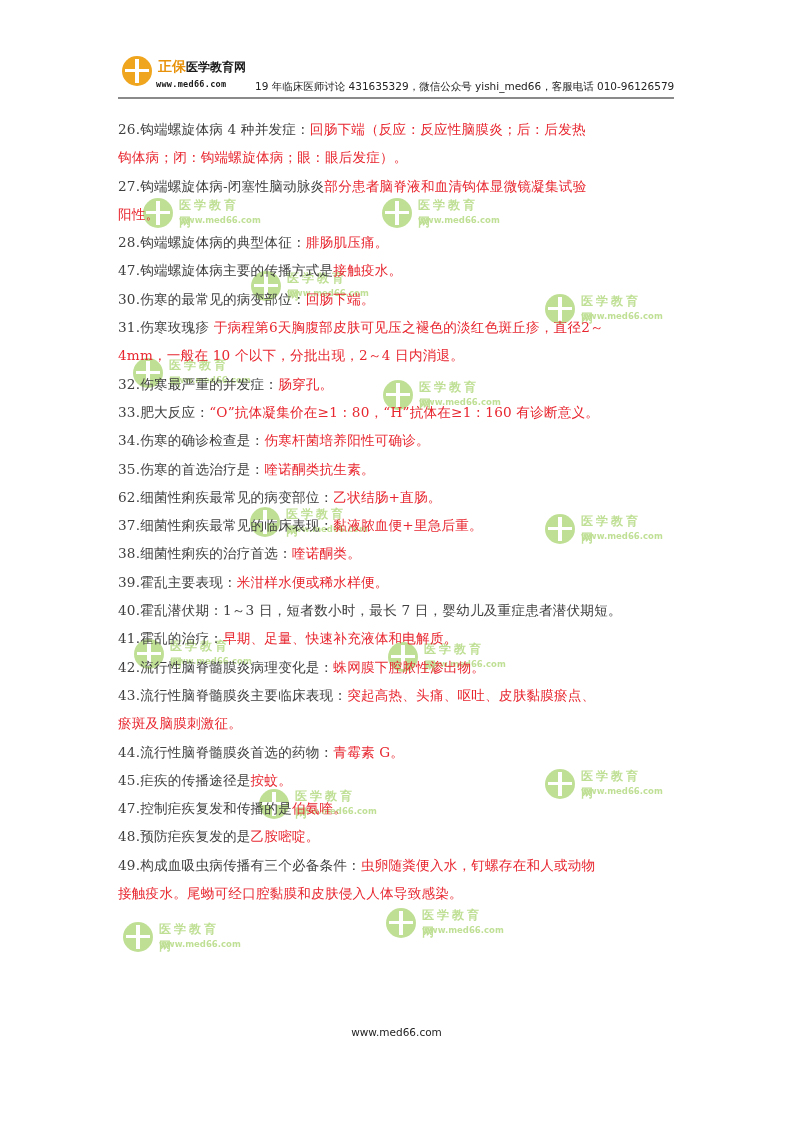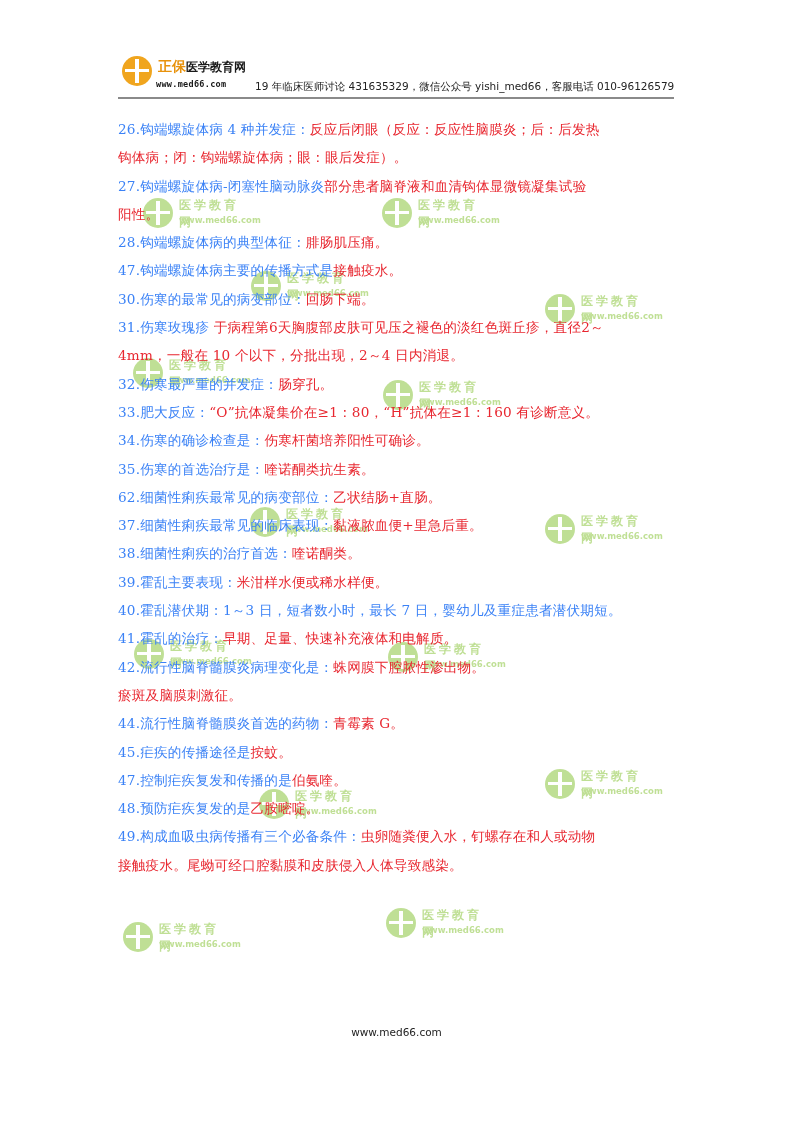--- a/index.html
+++ b/index.html
@@ -11,21 +11,21 @@
   .logo-circle::before { content:""; position:absolute; left:13px; top:3px; width:4px; height:24px; background:#fff; }
   .logo-circle::after { content:""; position:absolute; left:3px; top:13px; width:24px; height:3px; background:#fff; }
   .logo-brand { position:absolute; left:40px; top:6px; font-family:"DejaVu Sans",sans-serif; font-weight:bold; font-size:14px; color:#e8920c; }
   .logo-brand .sub { color:#1a1a1a; font-size:12px; }
   .logo-url { position:absolute; left:38px; top:27px; font-family:"DejaVu Sans Mono",monospace; font-size:8.5px; font-weight:bold; color:#1a1a1a; letter-spacing:0.3px; }
   .header-info { position:absolute; left:137px; top:28px; font-family:"DejaVu Sans",sans-serif; font-size:10.5px; color:#222; white-space:nowrap; }
   .header-rule { position:absolute; left:118px; top:97px; width:556px; height:2px; background:#8a8a8a; }
   .content { position:absolute; left:118px; top:115px; width:560px; }
   .line { font-size:13.6px; line-height:28.3px; height:28.3px; white-space:nowrap; letter-spacing:0.2px; }
   .red { color:#e8262f; }
-  .blk { color:#3b82f6; }
+  .blk { color:#404040; }
   .wm { position:absolute; width:110px; height:36px; opacity:0.55; pointer-events:none; }
   .wm .c { position:absolute; left:0; top:2px; width:30px; height:30px; border-radius:50%; background:#8cc63f; }
   .wm .c::before { content:""; position:absolute; left:13px; top:3px; width:4px; height:24px; background:#fff; }
   .wm .c::after { content:""; position:absolute; left:3px; top:13px; width:24px; height:3px; background:#fff; }
   .wm .t1 { position:absolute; left:36px; top:1px; font-family:"DejaVu Sans",sans-serif; font-weight:bold; font-size:12px; color:#8cc63f; letter-spacing:3px; }
   .wm .t2 { position:absolute; left:36px; top:19px; font-family:"DejaVu Sans",sans-serif; font-weight:bold; font-size:8.5px; color:#8cc63f; }
   .footer { position:absolute; left:0; width:793px; top:1026px; text-align:center; font-family:"DejaVu Sans",sans-serif; font-size:10.5px; color:#222; }
 </style>
 </head>
 <body>
@@ -103,40 +103,41 @@
     <div class="t1">医学教育网</div>
     <div class="t2">www.med66.com</div>
   </div>
 <div class="wm" style="left:123px;top:920px">
     <div class="c"></div>
     <div class="t1">医学教育网</div>
     <div class="t2">www.med66.com</div>
   </div>
 
 <div class="content">
-  <div class="line"><span class="blk">26.钩端螺旋体病 4 种并发症：</span><span class="red">反应后闭眼（反应：反应性脑膜炎；后：后发热</span></div>
+  <div class="line"><span class="blk">26.钩端螺旋体病 4 种并发症：</span><span class="red">回肠下端（反应：反应性脑膜炎；后：后发热</span></div>
   <div class="line"><span class="blk"></span><span class="red">钩体病；闭：钩端螺旋体病；眼：眼后发症）。</span></div>
   <div class="line"><span class="blk">27.钩端螺旋体病-闭塞性脑动脉炎</span><span class="red">部分患者脑脊液和血清钩体显微镜凝集试验</span></div>
   <div class="line"><span class="blk"></span><span class="red">阳性。</span></div>
   <div class="line"><span class="blk">28.钩端螺旋体病的典型体征：</span><span class="red">腓肠肌压痛。</span></div>
   <div class="line"><span class="blk">47.钩端螺旋体病主要的传播方式是</span><span class="red">接触疫水。</span></div>
   <div class="line"><span class="blk">30.伤寒的最常见的病变部位：</span><span class="red">回肠下端。</span></div>
   <div class="line"><span class="blk">31.伤寒玫瑰疹 </span><span class="red">于病程第6天胸腹部皮肤可见压之褪色的淡红色斑丘疹，直径2～</span></div>
   <div class="line"><span class="blk"></span><span class="red">4mm，一般在 10 个以下，分批出现，2～4 日内消退。</span></div>
   <div class="line"><span class="blk">32.伤寒最严重的并发症：</span><span class="red">肠穿孔。</span></div>
   <div class="line"><span class="blk">33.肥大反应：</span><span class="red">“O”抗体凝集价在≥1：80，“H”抗体在≥1：160 有诊断意义。</span></div>
   <div class="line"><span class="blk">34.伤寒的确诊检查是：</span><span class="red">伤寒杆菌培养阳性可确诊。</span></div>
   <div class="line"><span class="blk">35.伤寒的首选治疗是：</span><span class="red">喹诺酮类抗生素。</span></div>
   <div class="line"><span class="blk">62.细菌性痢疾最常见的病变部位：</span><span class="red">乙状结肠+直肠。</span></div>
   <div class="line"><span class="blk">37.细菌性痢疾最常见的临床表现：</span><span class="red">黏液脓血便+里急后重。</span></div>
   <div class="line"><span class="blk">38.细菌性痢疾的治疗首选：</span><span class="red">喹诺酮类。</span></div>
   <div class="line"><span class="blk">39.霍乱主要表现：</span><span class="red">米泔样水便或稀水样便。</span></div>
   <div class="line"><span class="blk">40.霍乱潜伏期：1～3 日，短者数小时，最长 7 日，婴幼儿及重症患者潜伏期短。</span><span class="red"></span></div>
   <div class="line"><span class="blk">41.霍乱的治疗：</span><span class="red">早期、足量、快速补充液体和电解质。</span></div>
   <div class="line"><span class="blk">42.流行性脑脊髓膜炎病理变化是：</span><span class="red">蛛网膜下腔脓性渗出物。</span></div>
+  <div class="line"><span class="blk">43.流行性脑脊髓膜炎主要临床表现：</span><span class="red">突起高热、头痛、呕吐、皮肤黏膜瘀点、</span></div>
   <div class="line"><span class="blk"></span><span class="red">瘀斑及脑膜刺激征。</span></div>
   <div class="line"><span class="blk">44.流行性脑脊髓膜炎首选的药物：</span><span class="red">青霉素 G。</span></div>
   <div class="line"><span class="blk">45.疟疾的传播途径是</span><span class="red">按蚊。</span></div>
   <div class="line"><span class="blk">47.控制疟疾复发和传播的是</span><span class="red">伯氨喹。</span></div>
   <div class="line"><span class="blk">48.预防疟疾复发的是</span><span class="red">乙胺嘧啶。</span></div>
   <div class="line"><span class="blk">49.构成血吸虫病传播有三个必备条件：</span><span class="red">虫卵随粪便入水，钉螺存在和人或动物</span></div>
   <div class="line"><span class="blk"></span><span class="red">接触疫水。尾蚴可经口腔黏膜和皮肤侵入人体导致感染。</span></div>
 </div>
 
 <div class="footer">www.med66.com</div>

